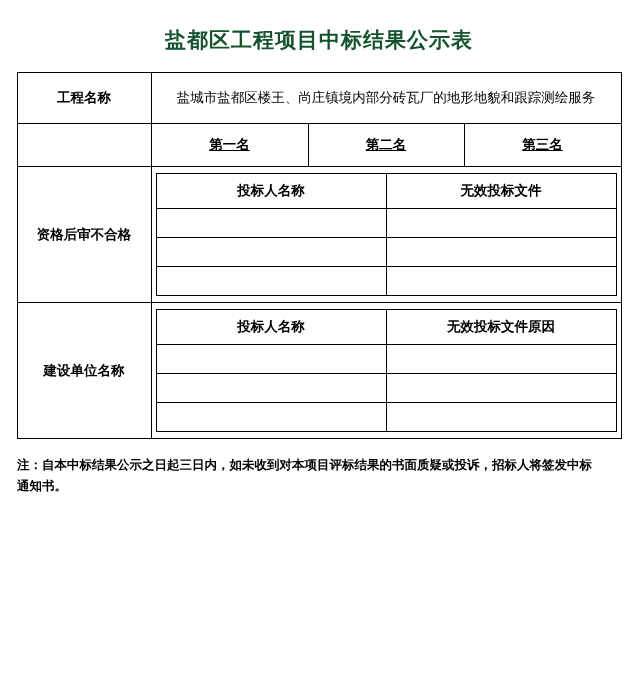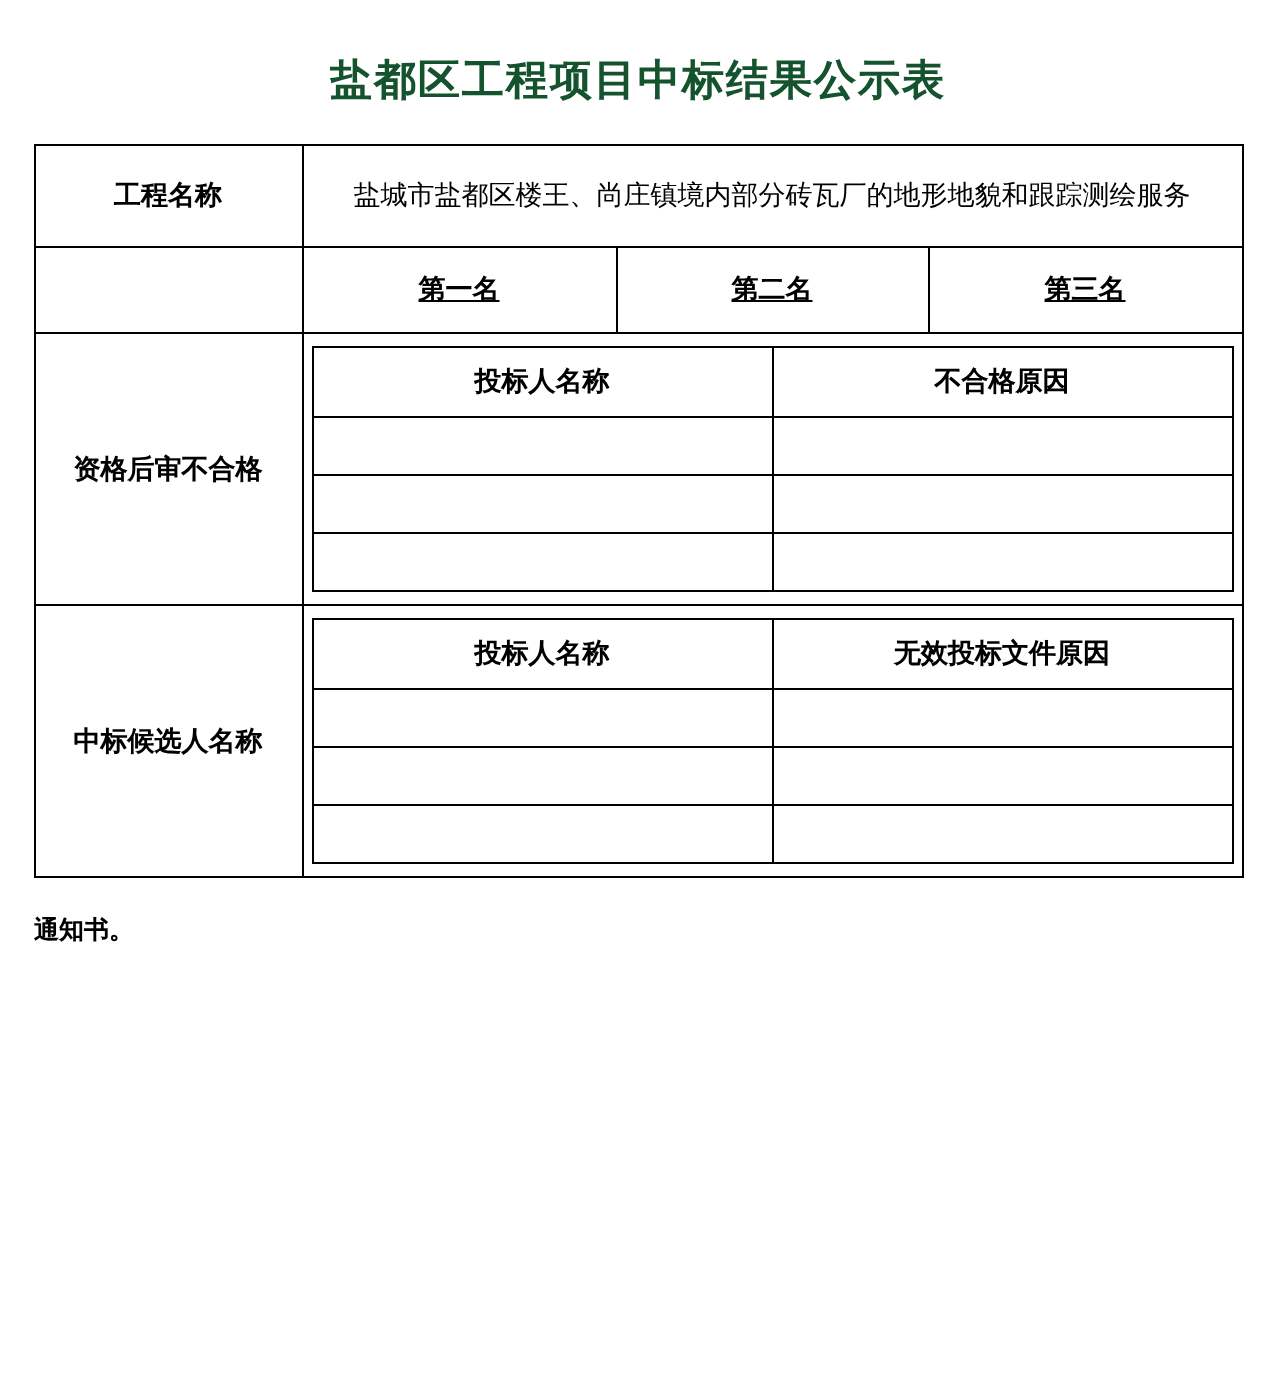--- a/index.html
+++ b/index.html
@@ -123,41 +123,41 @@
         <td class="label">资格后审不合格</td>
         <td class="nested" colspan="3">
           <table class="sub">
             <colgroup>
               <col style="width:50%">
               <col style="width:50%">
             </colgroup>
             <tbody>
               <tr>
                 <td class="hdr">投标人名称</td>
-                <td class="hdr">不合格原因</td>
+                <td class="hdr">无效投标文件</td>
               </tr>
               <tr>
                 <td></td>
                 <td></td>
               </tr>
               <tr>
                 <td></td>
                 <td></td>
               </tr>
               <tr>
                 <td></td>
                 <td></td>
               </tr>
             </tbody>
           </table>
         </td>
       </tr>
 
       <tr>
-        <td class="label">中标候选人名称</td>
+        <td class="label">建设单位名称</td>
         <td class="nested" colspan="3">
           <table class="sub">
             <colgroup>
               <col style="width:50%">
               <col style="width:50%">
             </colgroup>
             <tbody>
               <tr>
                 <td class="hdr">投标人名称</td>
                 <td class="hdr">无效投标文件原因</td>
@@ -175,16 +175,17 @@
                 <td></td>
               </tr>
             </tbody>
           </table>
         </td>
       </tr>
     </tbody>
   </table>
 
   <div class="note">
+    <span class="ind">注：自本中标结果公示之日起三日内，如未收到对本项目评标结果的书面质疑或投诉，招标人将签发中标</span>
     <span class="ind">通知书。</span>
   </div>
 
 </div>
 
 </body></html>

